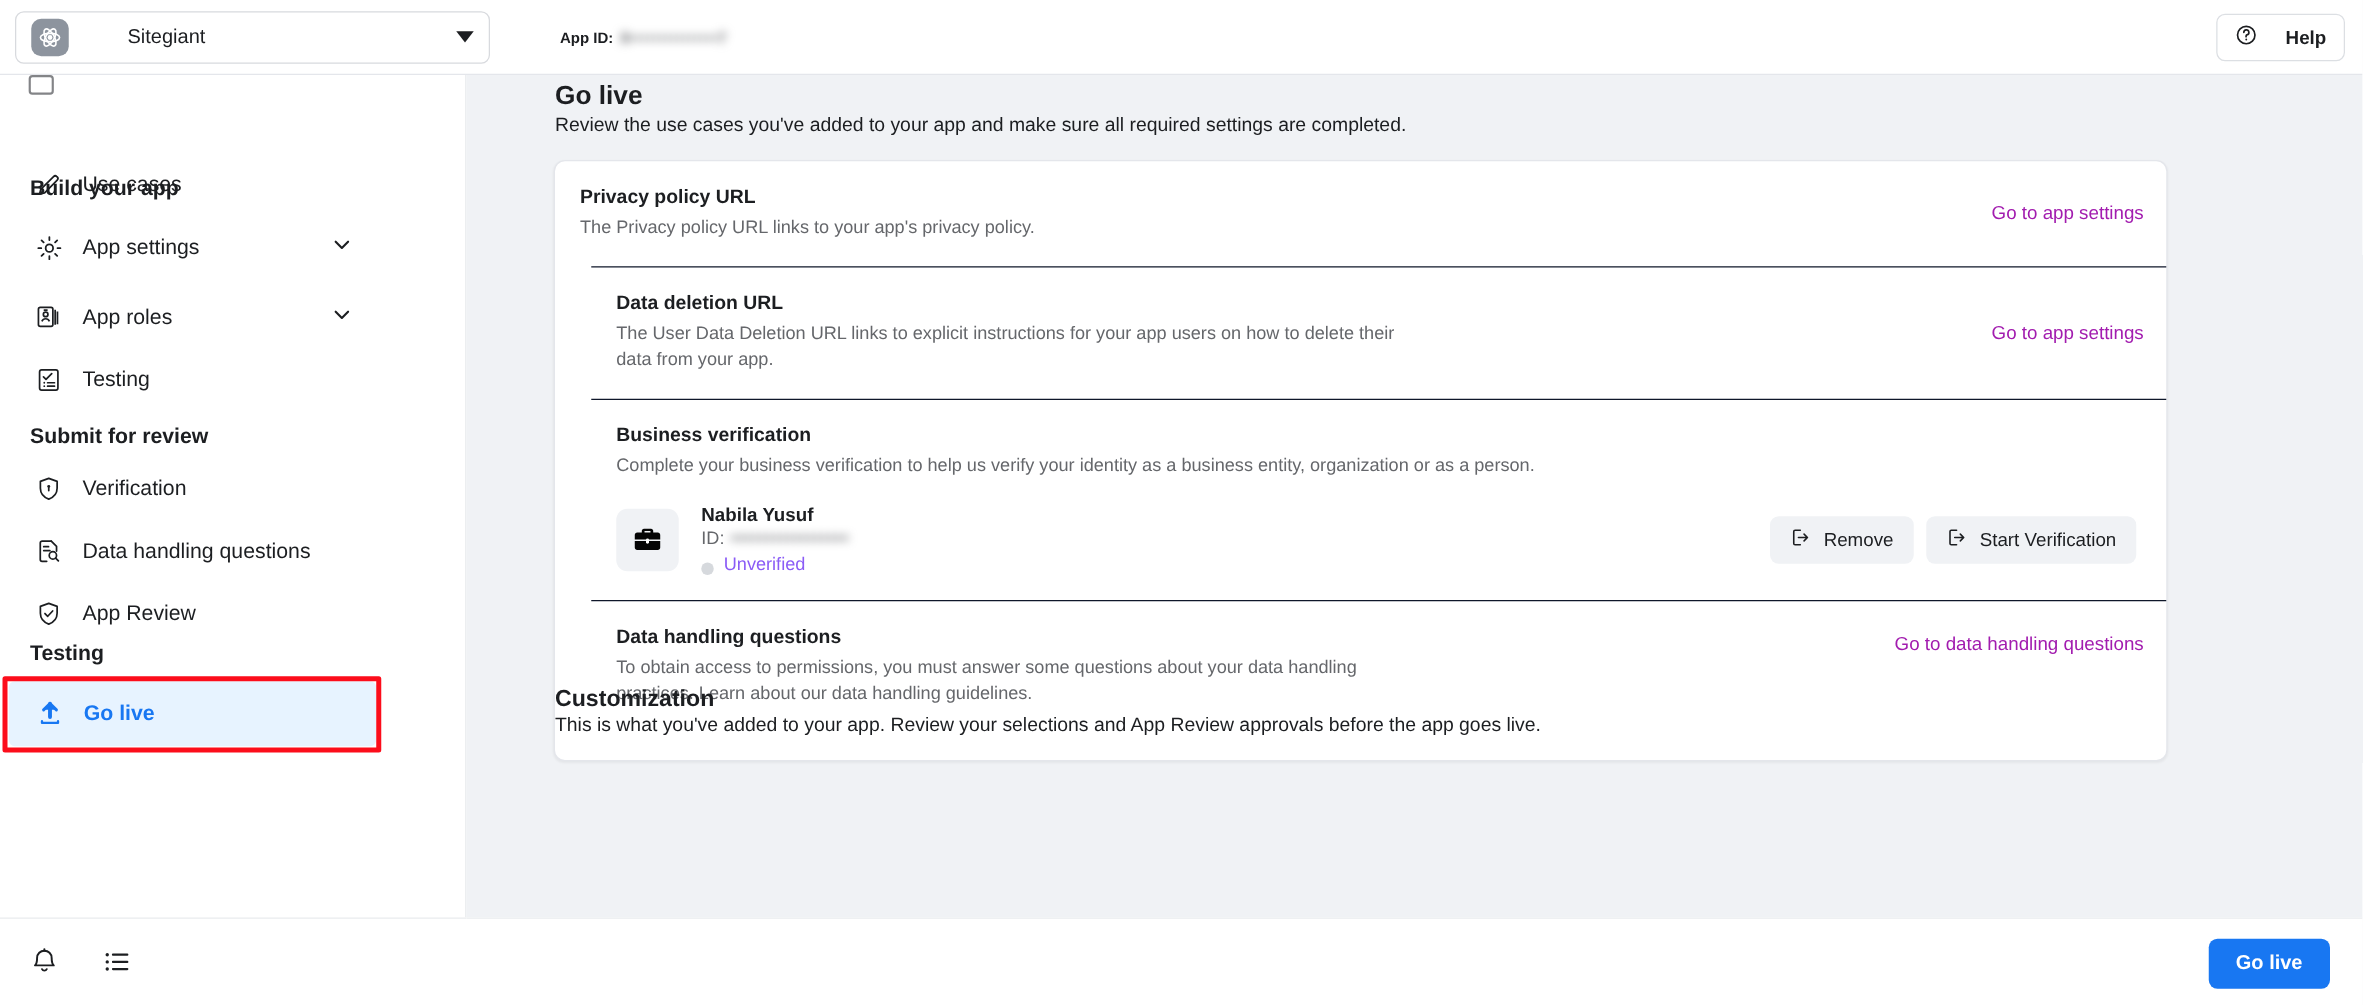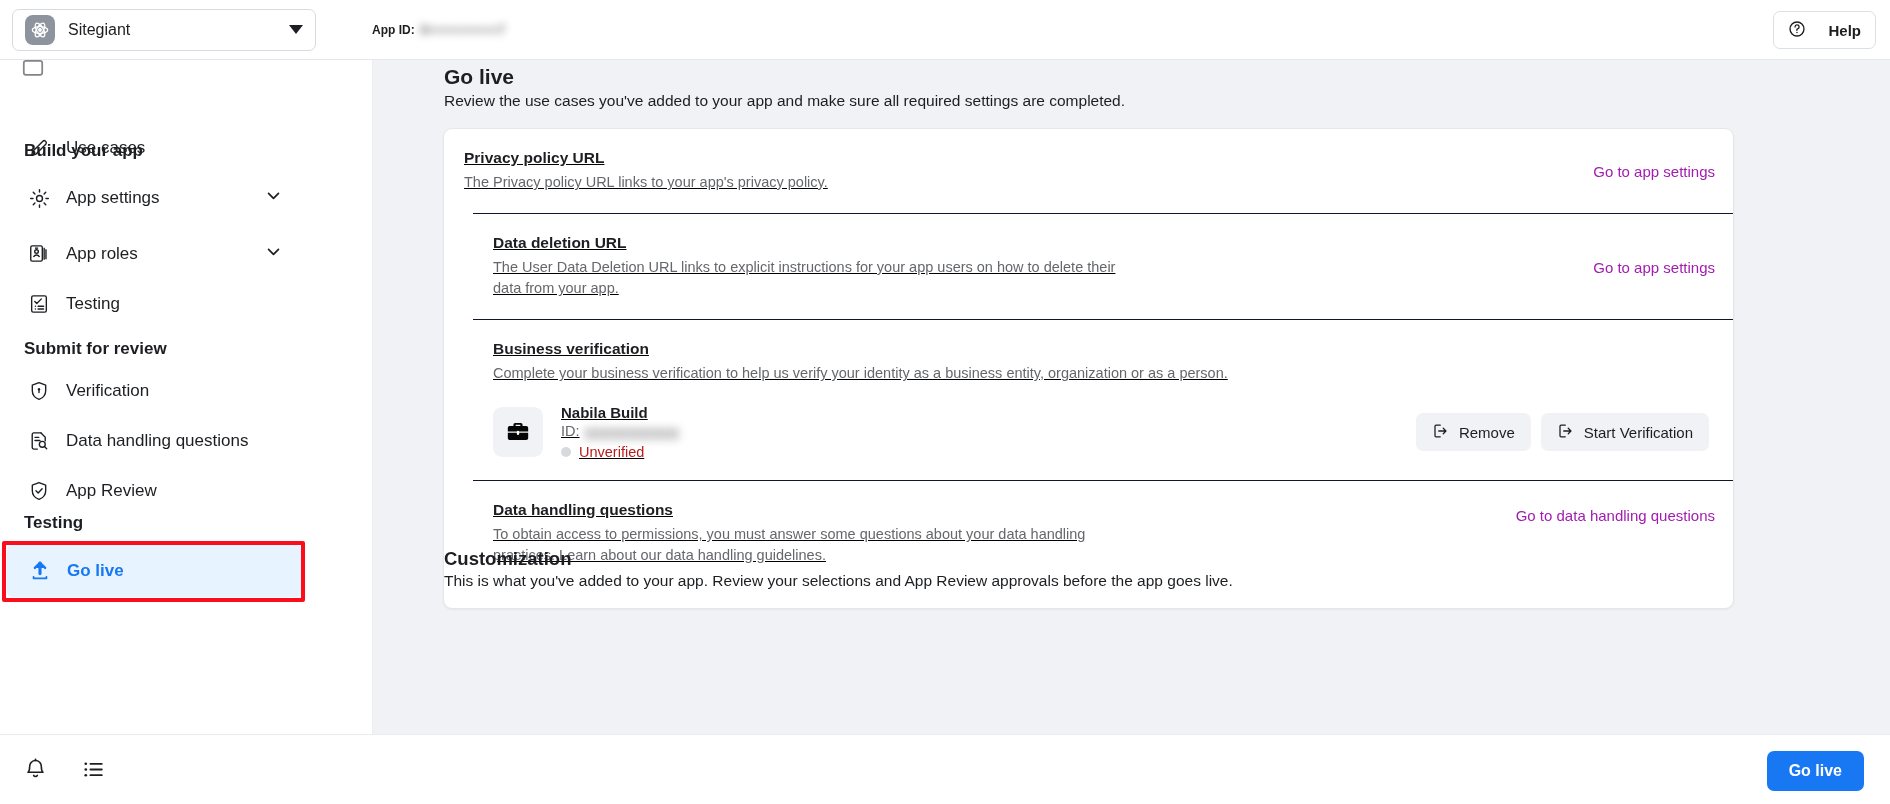--- a/index.html
+++ b/index.html
@@ -12,23 +12,23 @@
   }
   .app { position: relative; width: 1890px; height: 804px; }
 
   
   .topbar {
     position: absolute; left: 0; top: 0; width: 1890px; height: 60px;
     background: #ffffff; border-bottom: 1px solid #e4e6eb;
     display: flex; align-items: center;
   }
   .app-select {
-    margin-left: 12px; width: 304px; height: 42px;
+    margin-left: 12px; width: 380px; height: 42px;
     border: 1px solid #d8dade; border-radius: 7px; background: #fff;
-    display: flex; align-items: center; padding: 0 12px; cursor: pointer;
+    display: flex; align-items: center; padding: 0 12px; cursor: pointer; gap: 34px;
   }
   .app-icon {
     width: 30px; height: 30px; border-radius: 8px;
     background: #8d949e; display: flex; align-items: center; justify-content: center;
     flex: 0 0 auto;
   }
   .app-name {
     margin-left: 13px; font-size: 16px; color: #1c1e21; flex: 1 1 auto;
   }
   .caret { width: 0; height: 0; border-left: 7px solid transparent; border-right: 7px solid transparent; border-top: 9px solid #1c1e21; }
@@ -89,42 +89,42 @@
     background: #f0f2f5; overflow: hidden;
   }
   .page-title { position: absolute; left: 71px; top: 5px; font-size: 21px; font-weight: bold; color: #1c1e21; }
   .page-sub { position: absolute; left: 71px; top: 32px; font-size: 15.5px; color: #1c1e21; }
 
   .card {
     position: absolute; left: 70px; top: 68px; width: 1291px;
     background: #fff; border: 1px solid #e4e6eb; border-radius: 9px;
     box-shadow: 0 1px 2px rgba(0,0,0,.05);
   }
-  .row { position: relative; padding: 20px 24px 20px 20px; text-decoration: underline; }
+  .row { position: relative; padding: 20px 24px 20px 20px; }
   .row + .row { border-top: 1px solid #0f172a; margin-left: 29px; }
   .row-title { font-size: 15.5px; font-weight: bold; color: #1c1e21; }
   .row-desc { margin-top: 5px; font-size: 14.5px; color: #65676b; line-height: 1.45; max-width: 625px; }
   .row-link {
     position: absolute; right: 18px; top: 20px;
     font-size: 15px; color: #a21caf; cursor: pointer; white-space: nowrap;
   }
   .row-link.mid { top: 50%; transform: translateY(-50%); }
 
   .biz {
     margin-top: 20px; display: flex; align-items: center; position: relative; min-height: 56px;
   }
   .biz-avatar {
     width: 50px; height: 50px; border-radius: 9px; background: #f0f2f5;
     display: flex; align-items: center; justify-content: center; flex: 0 0 50px;
   }
   .biz-meta { margin-left: 18px; }
   .biz-name { font-size: 15px; font-weight: bold; color: #1c1e21; }
   .biz-id { margin-top: 2px; font-size: 14.5px; color: #65676b; display: flex; align-items: center; }
   .biz-id .blurred { margin-left: 5px; filter: blur(4px); user-select: none; letter-spacing: .5px; }
-  .biz-status { margin-top: 5px; font-size: 14.5px; color: #b91c1c; display: flex; align-items: center; }
+  .biz-status { margin-top: 5px; font-size: 14.5px; color: #8b5cf6; display: flex; align-items: flex-end; }
   .dot { width: 10px; height: 10px; border-radius: 50%; background: #d6d9dd; margin-right: 8px; }
   .biz-actions { position: absolute; right: 0; top: 50%; transform: translateY(-50%); display: flex; gap: 10px; }
   .gbtn {
     height: 38px; background: #f0f2f5; border: none; border-radius: 7px;
     display: flex; align-items: center; gap: 9px; padding: 0 16px;
     font-size: 15px; color: #1c1e21; cursor: pointer; font-family: inherit;
   }
 
   .cust-title { position: absolute; left: 71px; font-size: 18.5px; font-weight: bold; color: #1c1e21; }
   .cust-desc { position: absolute; left: 71px; font-size: 15.5px; color: #1c1e21; }
@@ -336,21 +336,21 @@
 
         <div class="biz">
           <span class="biz-avatar">
             <svg width="26" height="26" viewBox="0 0 24 24" fill="#050505">
               <path d="M9.4 3.6h5.2c.9 0 1.6.7 1.6 1.6v1.3h3.4c1 0 1.8.8 1.8 1.8v3.3H2.6V8.3c0-1 .8-1.8 1.8-1.8h3.4V5.2c0-.9.7-1.6 1.6-1.6zm.4 2.9h4.4V5.3H9.8v1.2z"></path>
               <path d="M2.6 12.8h18.8v4.8c0 1-.8 1.8-1.8 1.8H4.4c-1 0-1.8-.8-1.8-1.8v-4.8z"></path>
               <rect x="10.9" y="10.8" width="2.2" height="4" rx="1.1" fill="#ffffff"></rect>
             </svg>
           </span>
           <div class="biz-meta">
-            <div class="biz-name">Nabila Build</div>
+            <div class="biz-name">Nabila Yusuf</div>
             <div class="biz-id">
               <span>ID:</span>
               <span class="blurred">•••••••••••••••••</span>
             </div>
             <div class="biz-status">
               <span class="dot"></span>
               <span>Unverified</span>
             </div>
           </div>
           <div class="biz-actions">

